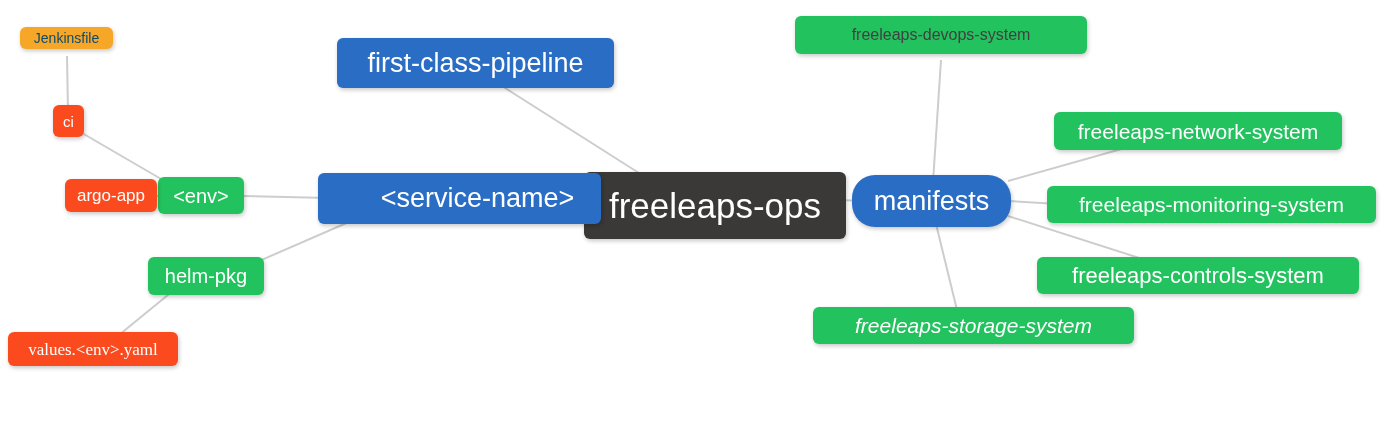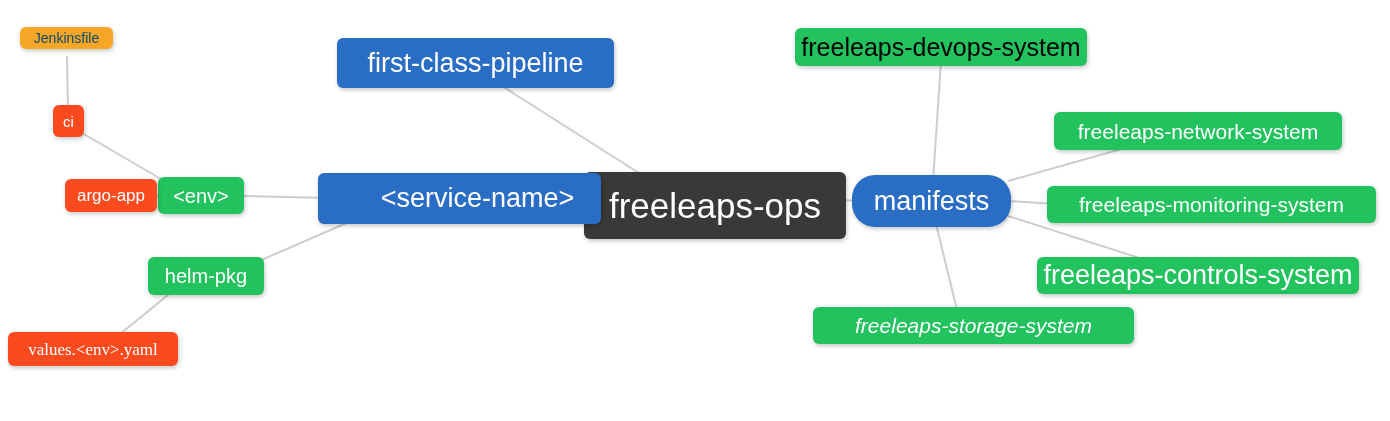--- a/index.html
+++ b/index.html
@@ -61,19 +61,19 @@
       <div class="node" style="left: 584px; top: 172px; width: 262px; height: 67px; font-size: 35px; background: rgb(59, 56, 56); color: rgb(255, 255, 255);">freeleaps-ops</div>
       <div class="node" style="left: 313px; top: 38px; width: 277px; height: 50px; font-size: 27px; background: rgb(42, 109, 197); color: rgb(255, 255, 255); margin-left: 24px;">first-class-pipeline</div>
       <div class="node" style="left: 318px; top: 173px; width: 247px; height: 51px; font-size: 27px; background: rgb(42, 109, 197); color: rgb(255, 255, 255); padding-left: 36px;">&lt;service-name&gt;</div>
       <div class="node" style="left: 852px; top: 175px; width: 159px; height: 52px; font-size: 27px; background: rgb(42, 109, 197); color: rgb(255, 255, 255); border-radius: 23px;">manifests</div>
       <div class="node" style="left: 158px; top: 177px; width: 86px; height: 37px; font-size: 20px; background: rgb(34, 195, 94); color: rgb(255, 255, 255);">&lt;env&gt;</div>
       <div class="node" style="left: 148px; top: 257px; width: 116px; height: 38px; font-size: 20px; background: rgb(34, 195, 94); color: rgb(255, 255, 255);">helm-pkg</div>
       <div class="node" style="left: 53px; top: 105px; width: 31px; height: 32px; font-size: 15px; background: rgb(251, 75, 30); color: rgb(255, 255, 255);">ci</div>
       <div class="node" style="left: 30px; top: 179px; width: 92px; height: 33px; font-size: 17px; background: rgb(251, 75, 30); color: rgb(255, 255, 255); margin-left: 35px;">argo-app</div>
       <div class="node" style="left: 8px; top: 332px; width: 170px; height: 34px; font-size: 17px; background: rgb(251, 75, 30); color: rgb(255, 255, 255); font-family: Liberation Serif, serif;">values.&lt;env&gt;.yaml</div>
       <div class="node" style="left: 20px; top: 27px; width: 93px; height: 22px; font-size: 14px; background: rgb(247, 167, 39); color: #0c4a6e;">Jenkinsfile</div>
-      <div class="node" style="left: 795px; top: 28px; width: 292px; height: 38px; font-size: 25px; background: rgb(34, 195, 94); color: #000000;">freeleaps-devops-system</div>
+      <div class="node" style="left: 795px; top: 16px; width: 292px; height: 38px; font-size: 16px; background: rgb(34, 195, 94); color: #404040;">freeleaps-devops-system</div>
       <div class="node" style="left: 1054px; top: 112px; width: 288px; height: 38px; font-size: 21px; background: rgb(34, 195, 94); color: rgb(255, 255, 255);">freeleaps-network-system</div>
       <div class="node" style="left: 1047px; top: 186px; width: 329px; height: 37px; font-size: 21px; background: rgb(34, 195, 94); color: rgb(255, 255, 255);">freeleaps-monitoring-system</div>
-      <div class="node" style="left: 1037px; top: 257px; width: 322px; height: 37px; font-size: 27px; background: rgb(34, 195, 94); color: rgb(255, 255, 255);">freeleaps-controls-system</div>
+      <div class="node" style="left: 1037px; top: 257px; width: 322px; height: 37px; font-size: 22px; background: rgb(34, 195, 94); color: rgb(255, 255, 255);">freeleaps-controls-system</div>
       <div class="node" style="left: 813px; top: 307px; width: 321px; height: 37px; font-size: 21px; background: rgb(34, 195, 94); color: rgb(255, 255, 255); font-style: italic;">freeleaps-storage-system</div>
     </div>
 </div>
 
 </body></html>

